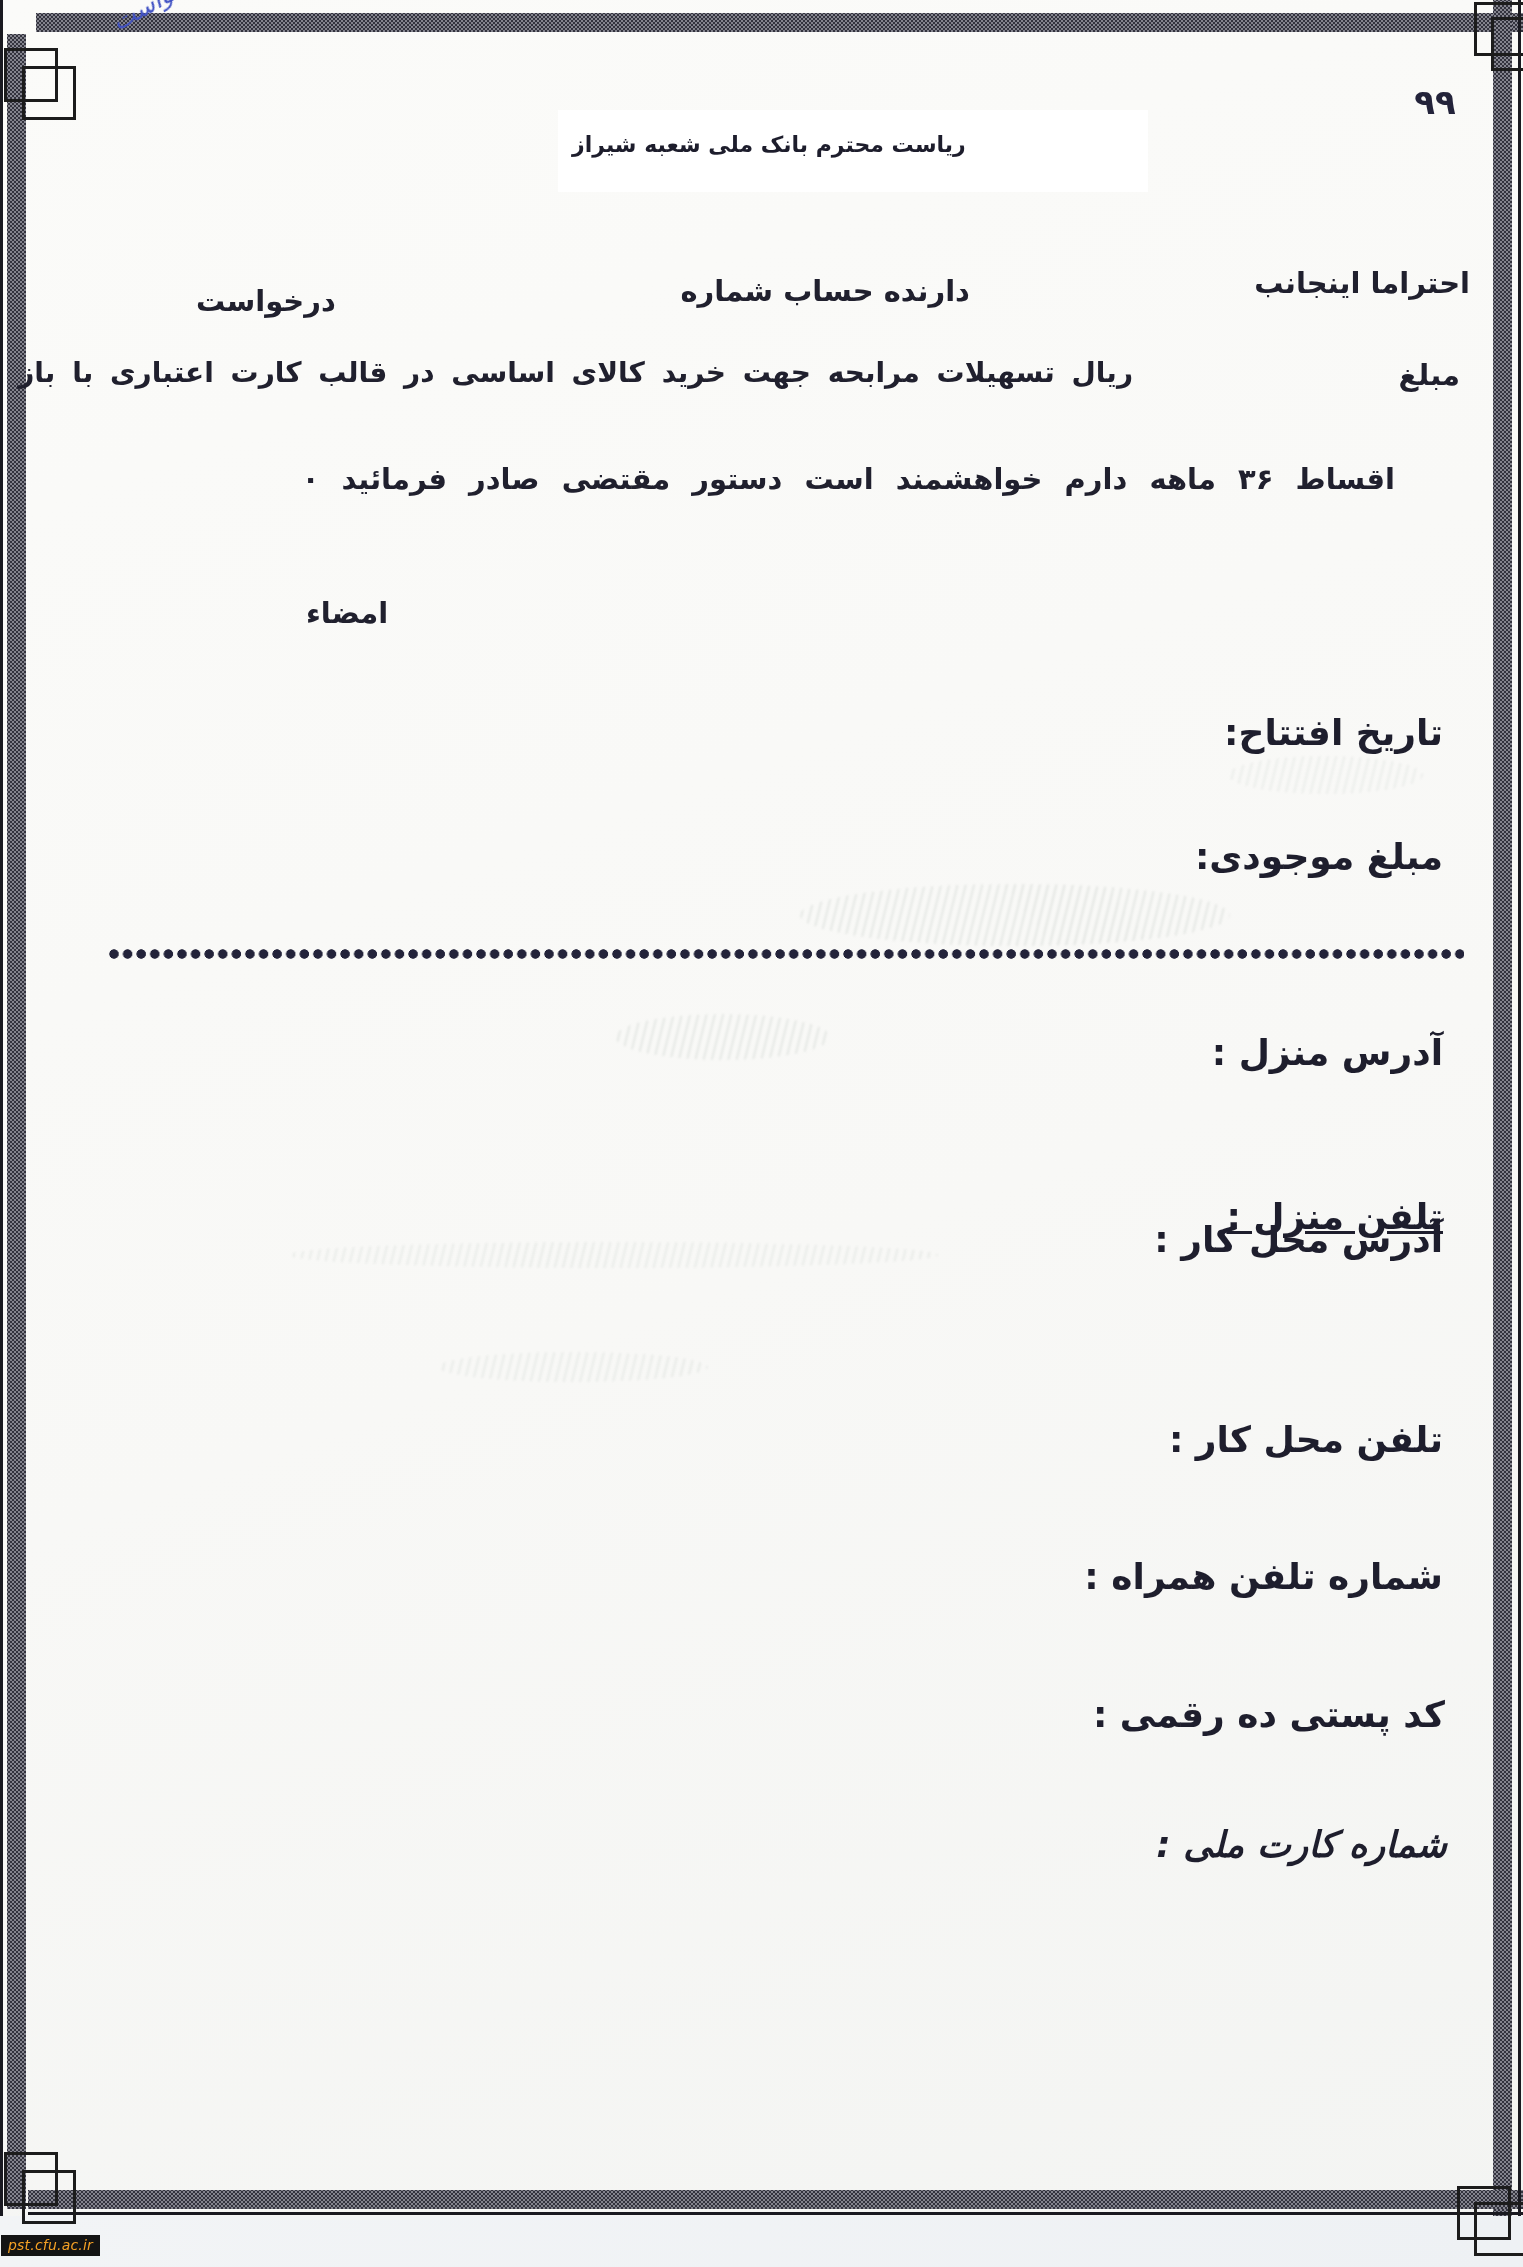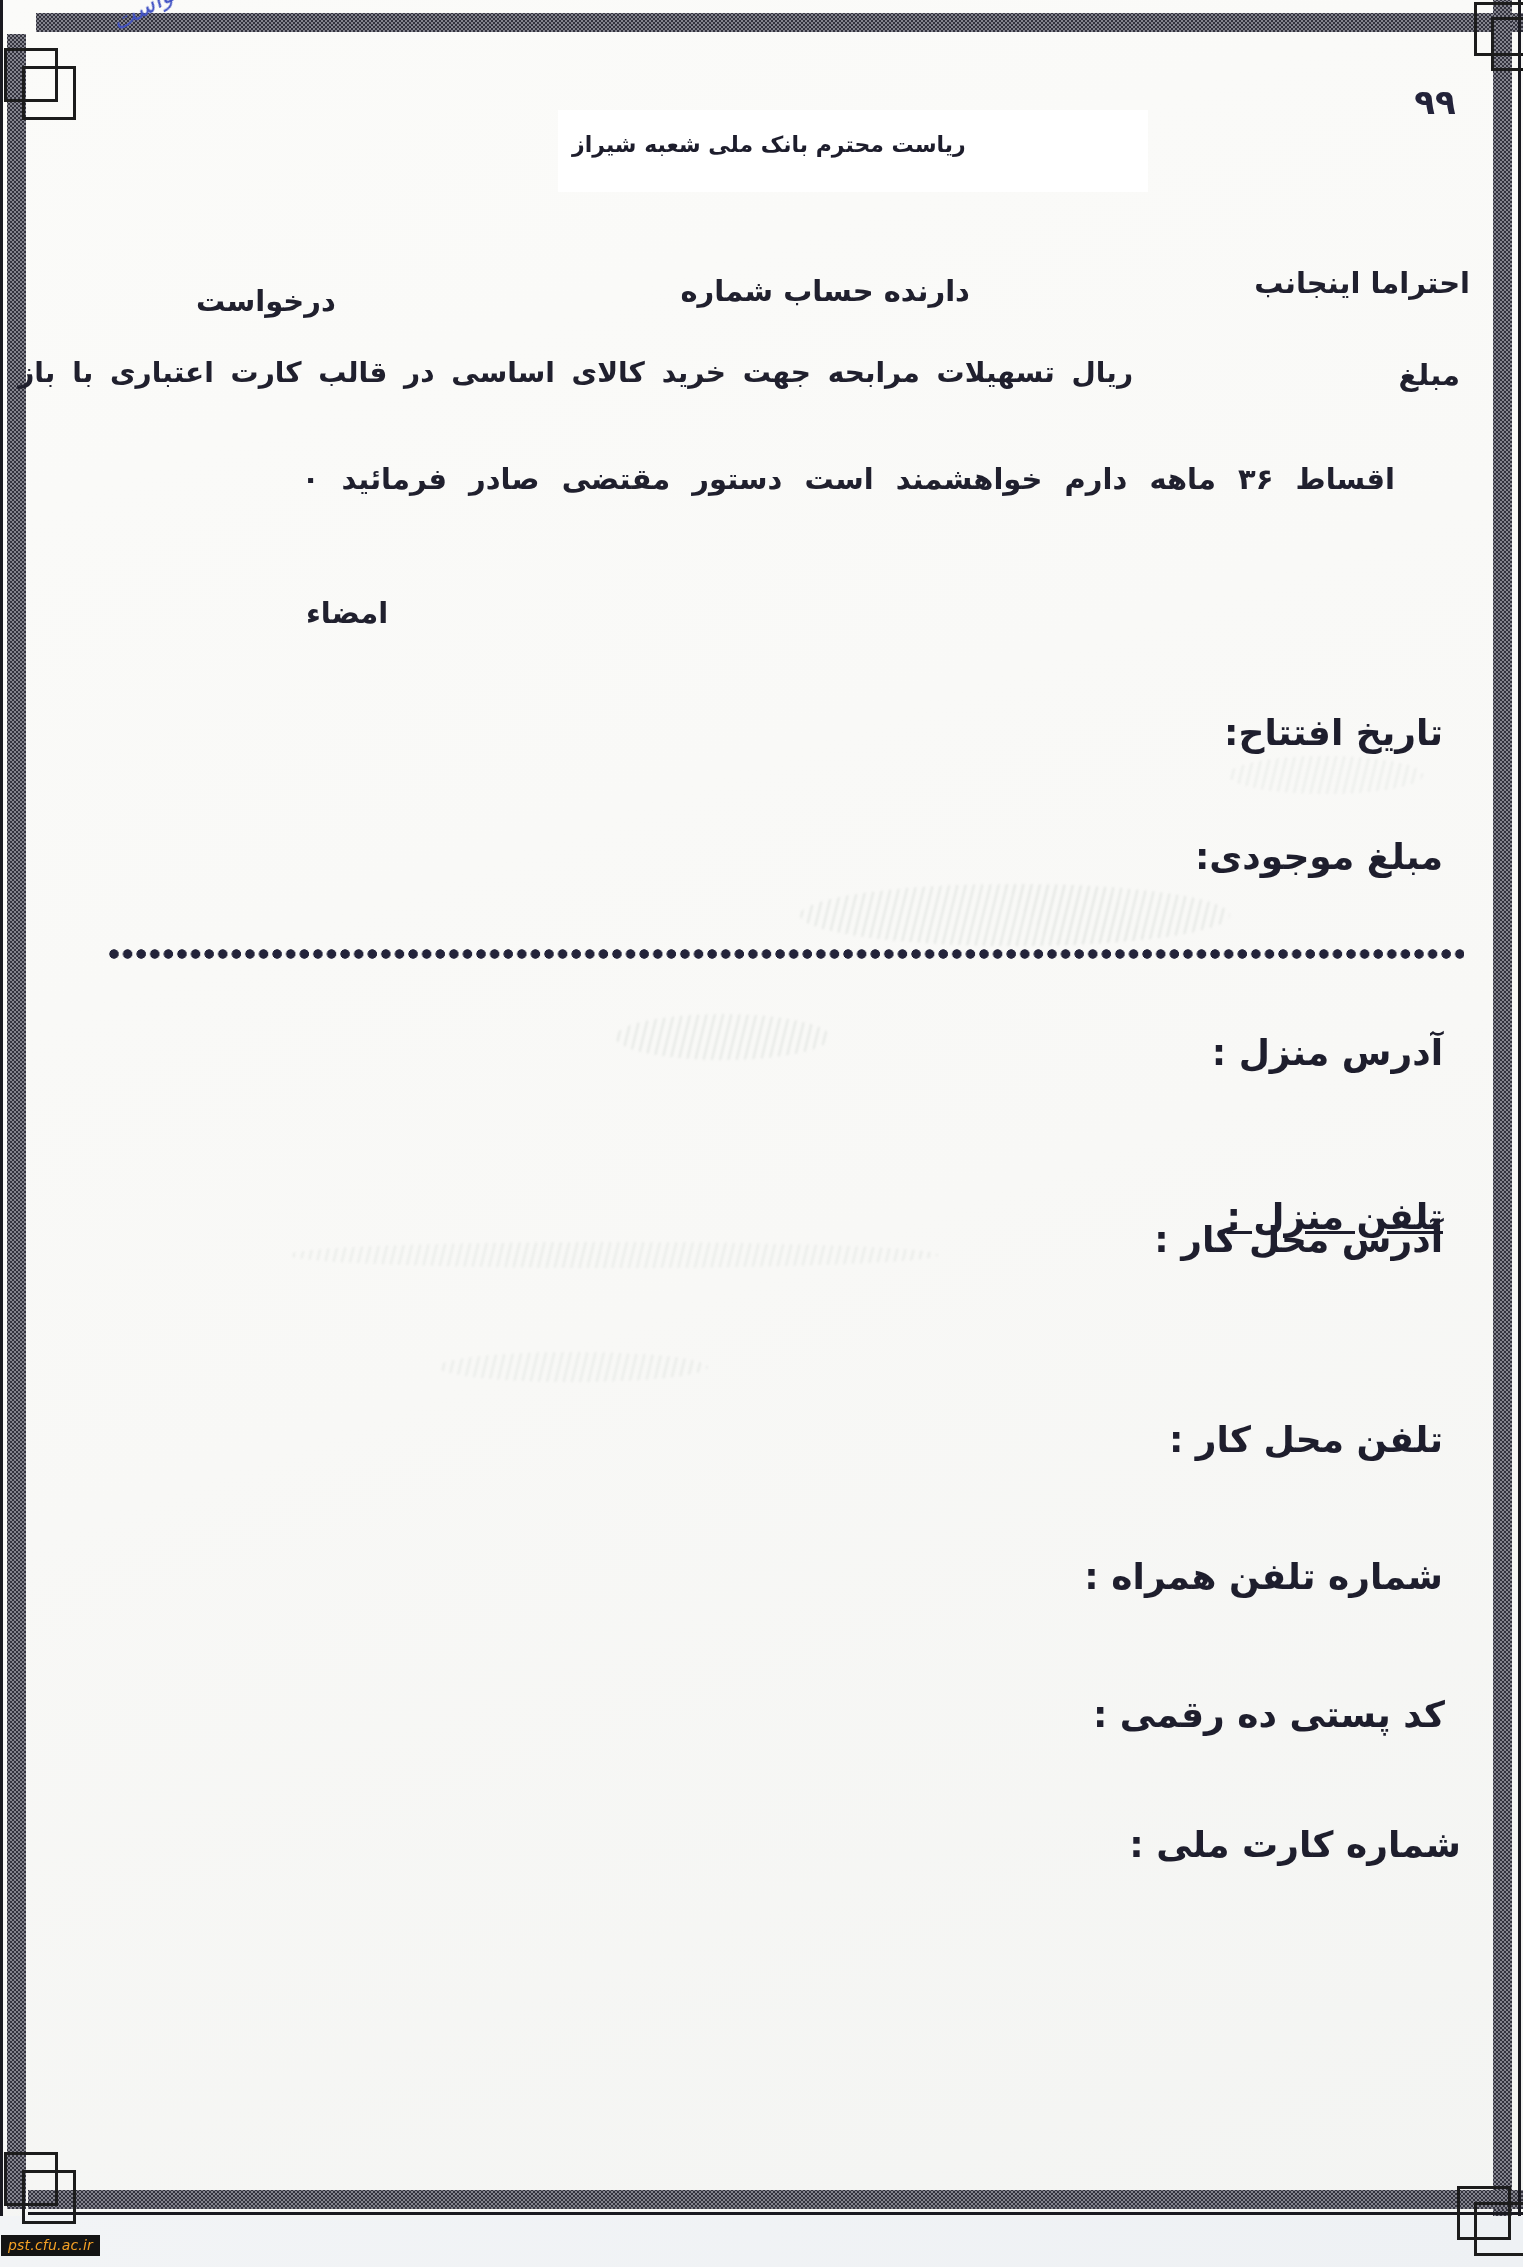--- a/index.html
+++ b/index.html
@@ -52,21 +52,21 @@
   .sig{position:absolute;left:306px;top:596px;font-size:29px;}
   .field{position:absolute;right:80px;font-size:36px;color:#1e1e2d;}
   .f-open{top:712px;}
   .f-balance{top:836px;}
   .f-homeaddr{top:1032px;}
   .f-homephone{top:1196px;text-decoration:underline;}
   .f-workaddr{top:1219px;}
   .f-workphone{top:1419px;}
   .f-mobile{top:1556px;}
   .f-postal{top:1694px;right:78px;}
-  .f-card{top:1824px;right:62px;}
+  .f-card{top:1824px;right:76px;font-style:italic;}
   .f-facility{top:1953px;right:74px;}
   .dotted-rule{
     position:absolute;left:108px;top:946px;width:1356px;height:17px;
     background-image:radial-gradient(circle at 6px 8px,#23233a 4.4px,transparent 5px);
     background-size:13.6px 17px;background-repeat:repeat-x;
   }
   
   .smudge{
     position:absolute;border-radius:50%;
     background:repeating-linear-gradient(104deg,rgba(115,132,124,0.14) 0 2px,transparent 2px 8px);

